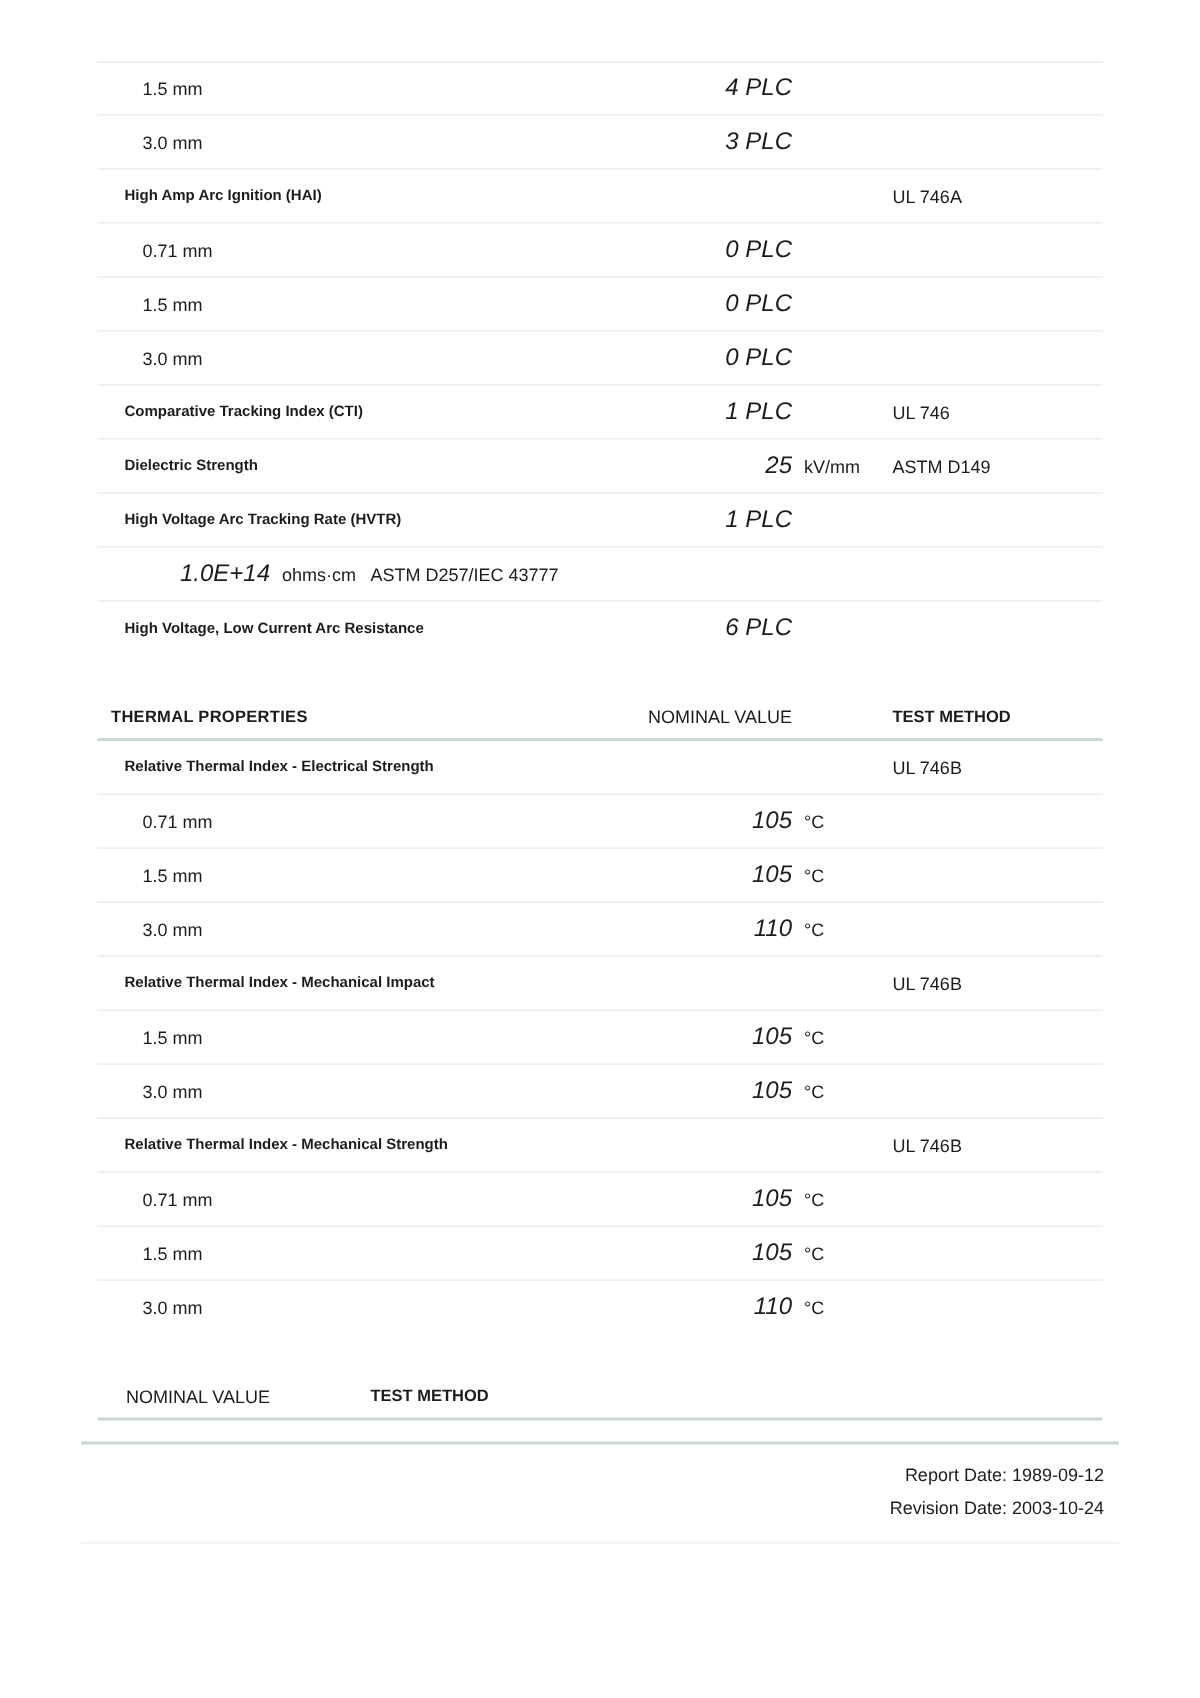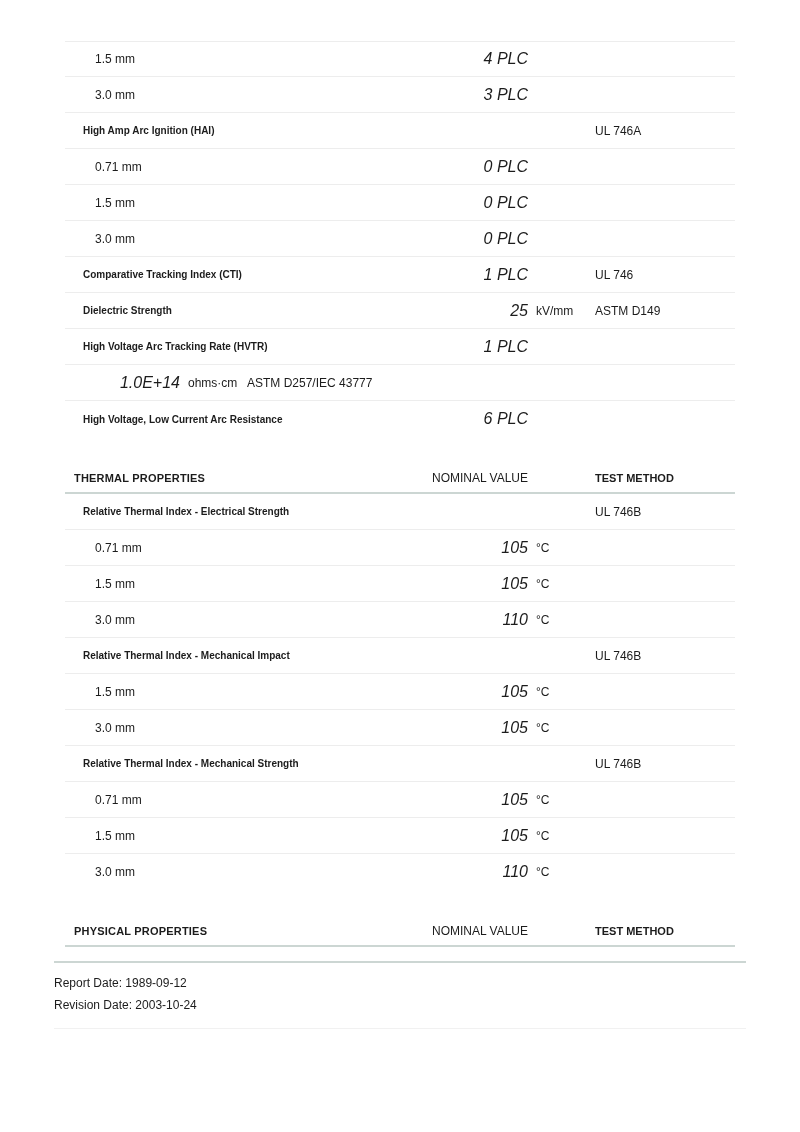--- a/index.html
+++ b/index.html
@@ -48,21 +48,21 @@
   .row.sub .cell-name { padding-left:30px; font-size:12px; }
 
   .cell-value { width:115px; text-align:right; font-size:16px; white-space:nowrap;font-style:italic; }
   .cell-unit  { width:67px; box-sizing:border-box; padding-left:8px; font-size:12px; white-space:nowrap; }
   .cell-method{ width:140px; font-size:12px; white-space:nowrap; }
 
   .footer-block {
     margin:14px 54px 0 54px;
     border-top:2px solid #ccd6d3;
     padding-top:9px;
-    text-align:left;
+    text-align:right;
   }
   .footer-block .date-line {
     font-size:12px; line-height:22px; padding-right:10px; white-space:nowrap;
   }
   .footer-rule-2 {
     margin:12px 54px 0 54px;
     border-top:1px solid #f1f1f1;
     height:0;
   }
 </style>
@@ -208,21 +208,20 @@
         </div>
         <div class="row sub">
           <div class="cell-name">3.0 mm</div>
           <div class="cell-value">110</div>
           <div class="cell-unit">°C</div>
           <div class="cell-method"></div>
         </div>
       </div>
       <div class="section">
         <div class="section-header">
-          <div class="h-name">PHYSICAL PROPERTIES</div>
           <div class="h-value">NOMINAL VALUE</div>
           <div class="h-method">TEST METHOD</div>
         </div>
       </div>
     </div>
 
   <div class="footer-block">
     <div class="date-line">Report Date: 1989-09-12</div>
     <div class="date-line">Revision Date: 2003-10-24</div>
   </div>

